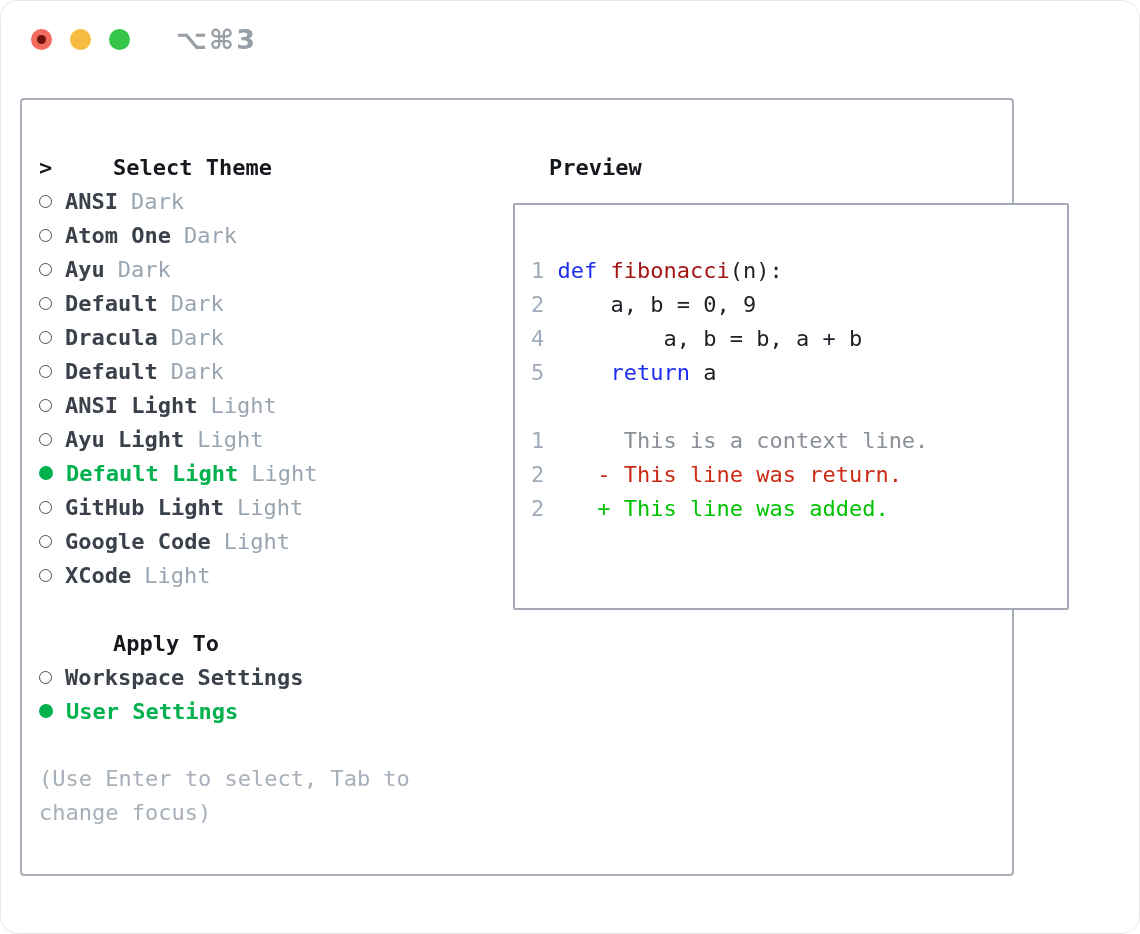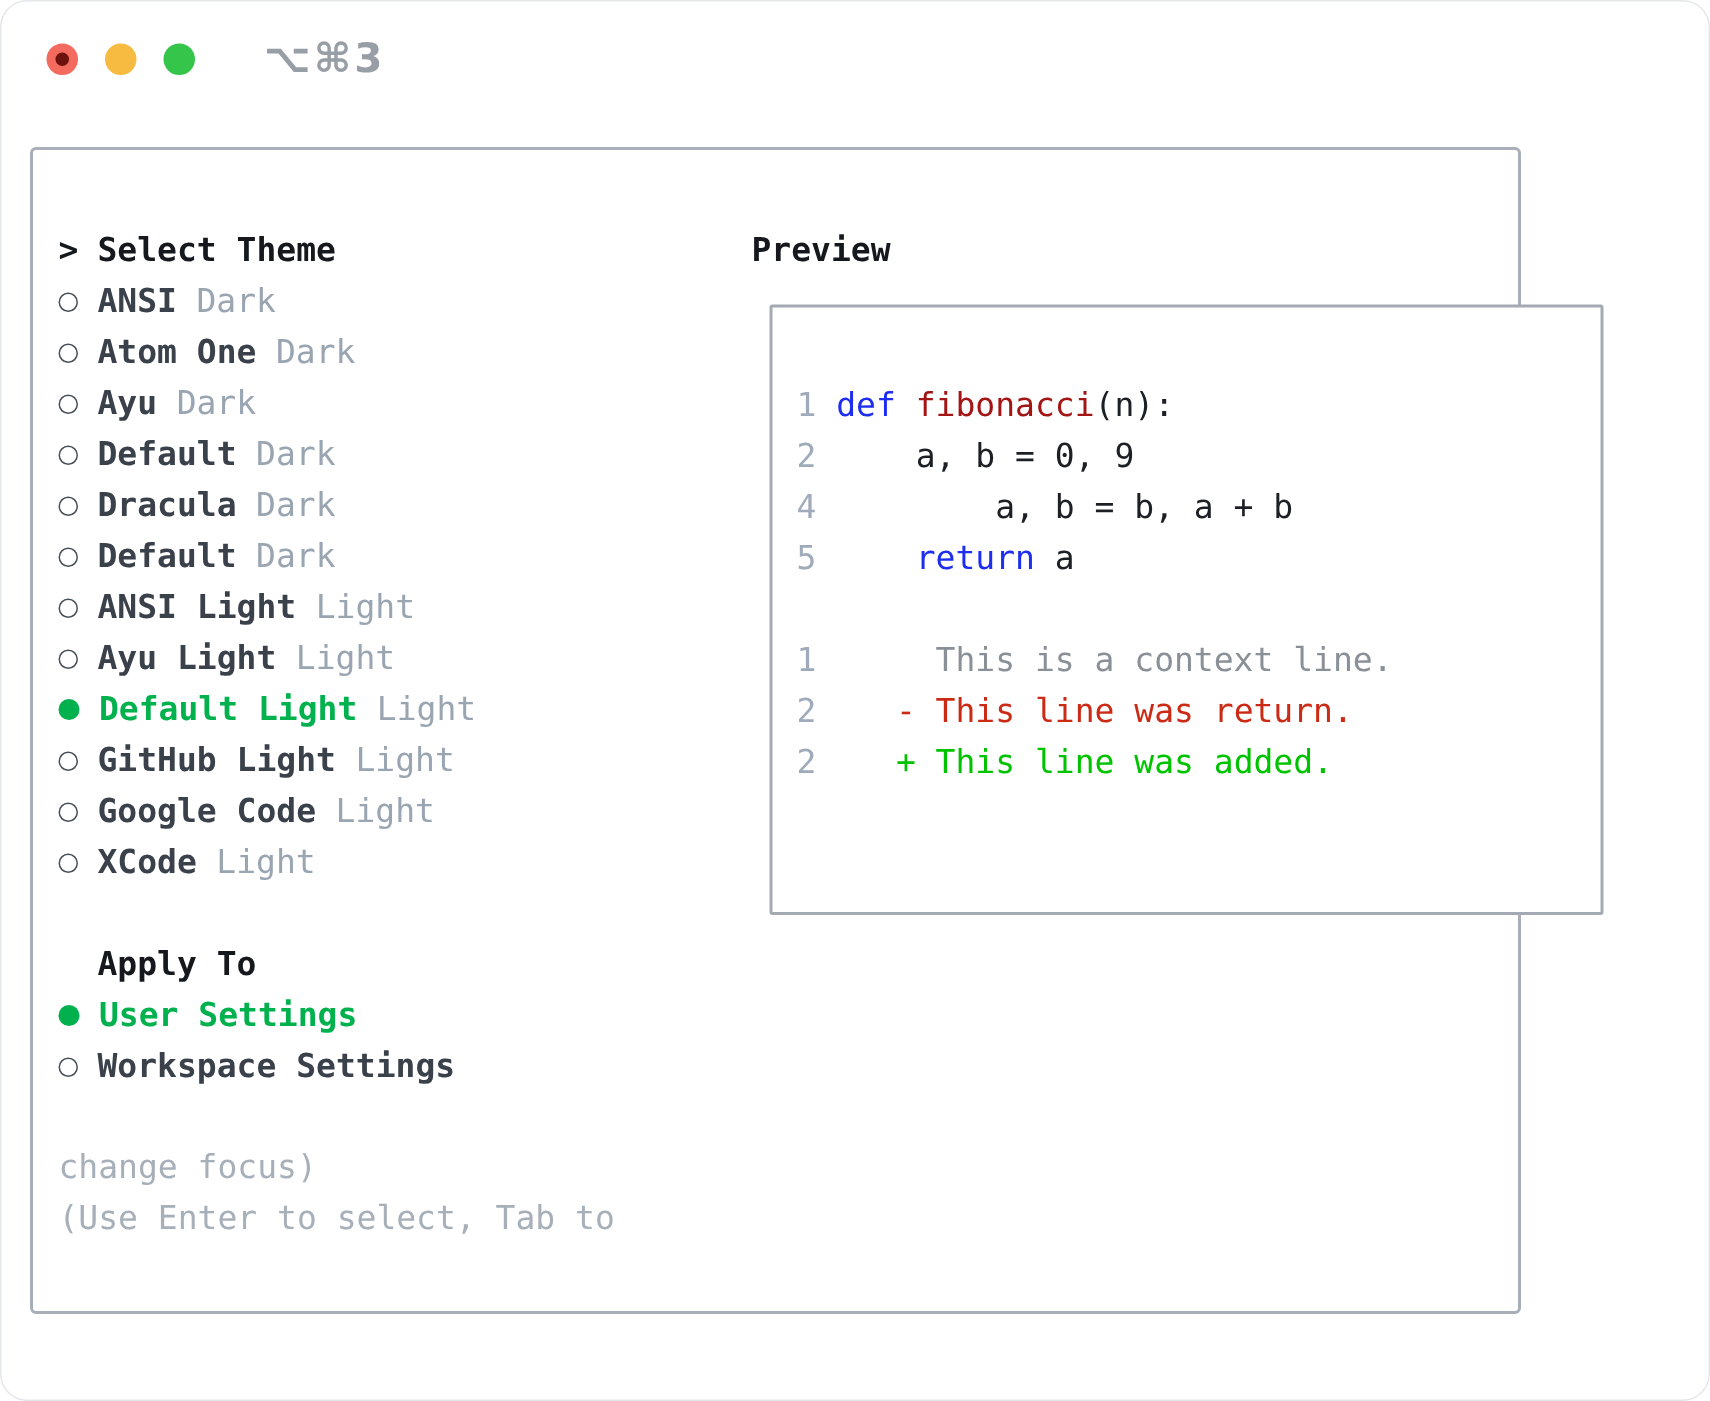--- a/index.html
+++ b/index.html
@@ -29,21 +29,21 @@
   .wtitle{margin-left:28px; font-family:"DejaVu Sans", sans-serif; font-weight:600;
     font-size:27px; color:var(--title_gray); letter-spacing:2px;}
   
   .panel{position:absolute; left:19px; top:97px; width:994px; height:778px;
     border:2px solid var(--panel_border); border-radius:4px; box-sizing:border-box; background:#fff;}
   .left-col{position:absolute; left:17px; top:50px; width:445px;}
   .right-col{position:absolute; left:479px; top:50px; width:500px;}
   .row{height:34px; display:flex; align-items:center; font-size:22px; color:var(--item_text); white-space:pre;}
   .row .cursor{display:inline-block; width:26px; font-weight:bold; color:var(--heading_text);}
   .row .hspacer{display:inline-block; width:26px;}
-  .row .heading{font-weight:bold; color:var(--heading_text);}
+  .row .heading{font-weight:bold; color:var(--heading_text);margin-left:48px;}
   .row .heading.plainweight{font-weight:bold;}
   .radio{width:13px; height:13px; border-radius:50%; border:1.5px solid var(--radio_ring);
     box-sizing:border-box; margin-right:13px; flex:none;}
   .radio.on{border:none; background:var(--selected_green); width:14px; height:14px;}
   .opt-name{color:var(--item_text);font-weight:bold;}
   .opt-variant{color:var(--variant_text); margin-left:13px;}
   .row.selected .opt-name{color:var(--selected_green);}
   .spacer{height:34px;}
   .help-row{height:34px; line-height:34px; font-size:22px; color:var(--help_text); white-space:pre;}
   
@@ -95,28 +95,28 @@
         </div>
 
       <div class="spacer"></div>
 
       <div class="row">
         <span class="hspacer"></span>
         <span class="heading plainweight">Apply To</span>
       </div>
 
       <div id="apply-list">
+          <div class="row option"><span class="radio"></span><span class="opt-name">Workspace Settings</span></div>
           <div class="row option selected"><span class="radio on"></span><span class="opt-name">User Settings</span></div>
-          <div class="row option"><span class="radio"></span><span class="opt-name">Workspace Settings</span></div>
         </div>
 
       <div class="spacer"></div>
 
+      <div class="help-row">(Use Enter to select, Tab to</div>
       <div class="help-row">change focus)</div>
-      <div class="help-row">(Use Enter to select, Tab to</div>
     </div>
 
     <div class="right-col">
       <div class="row">
         <span class="heading">Preview</span>
       </div>
     </div>
 
     <div class="preview-box">
       <div id="code-block">

